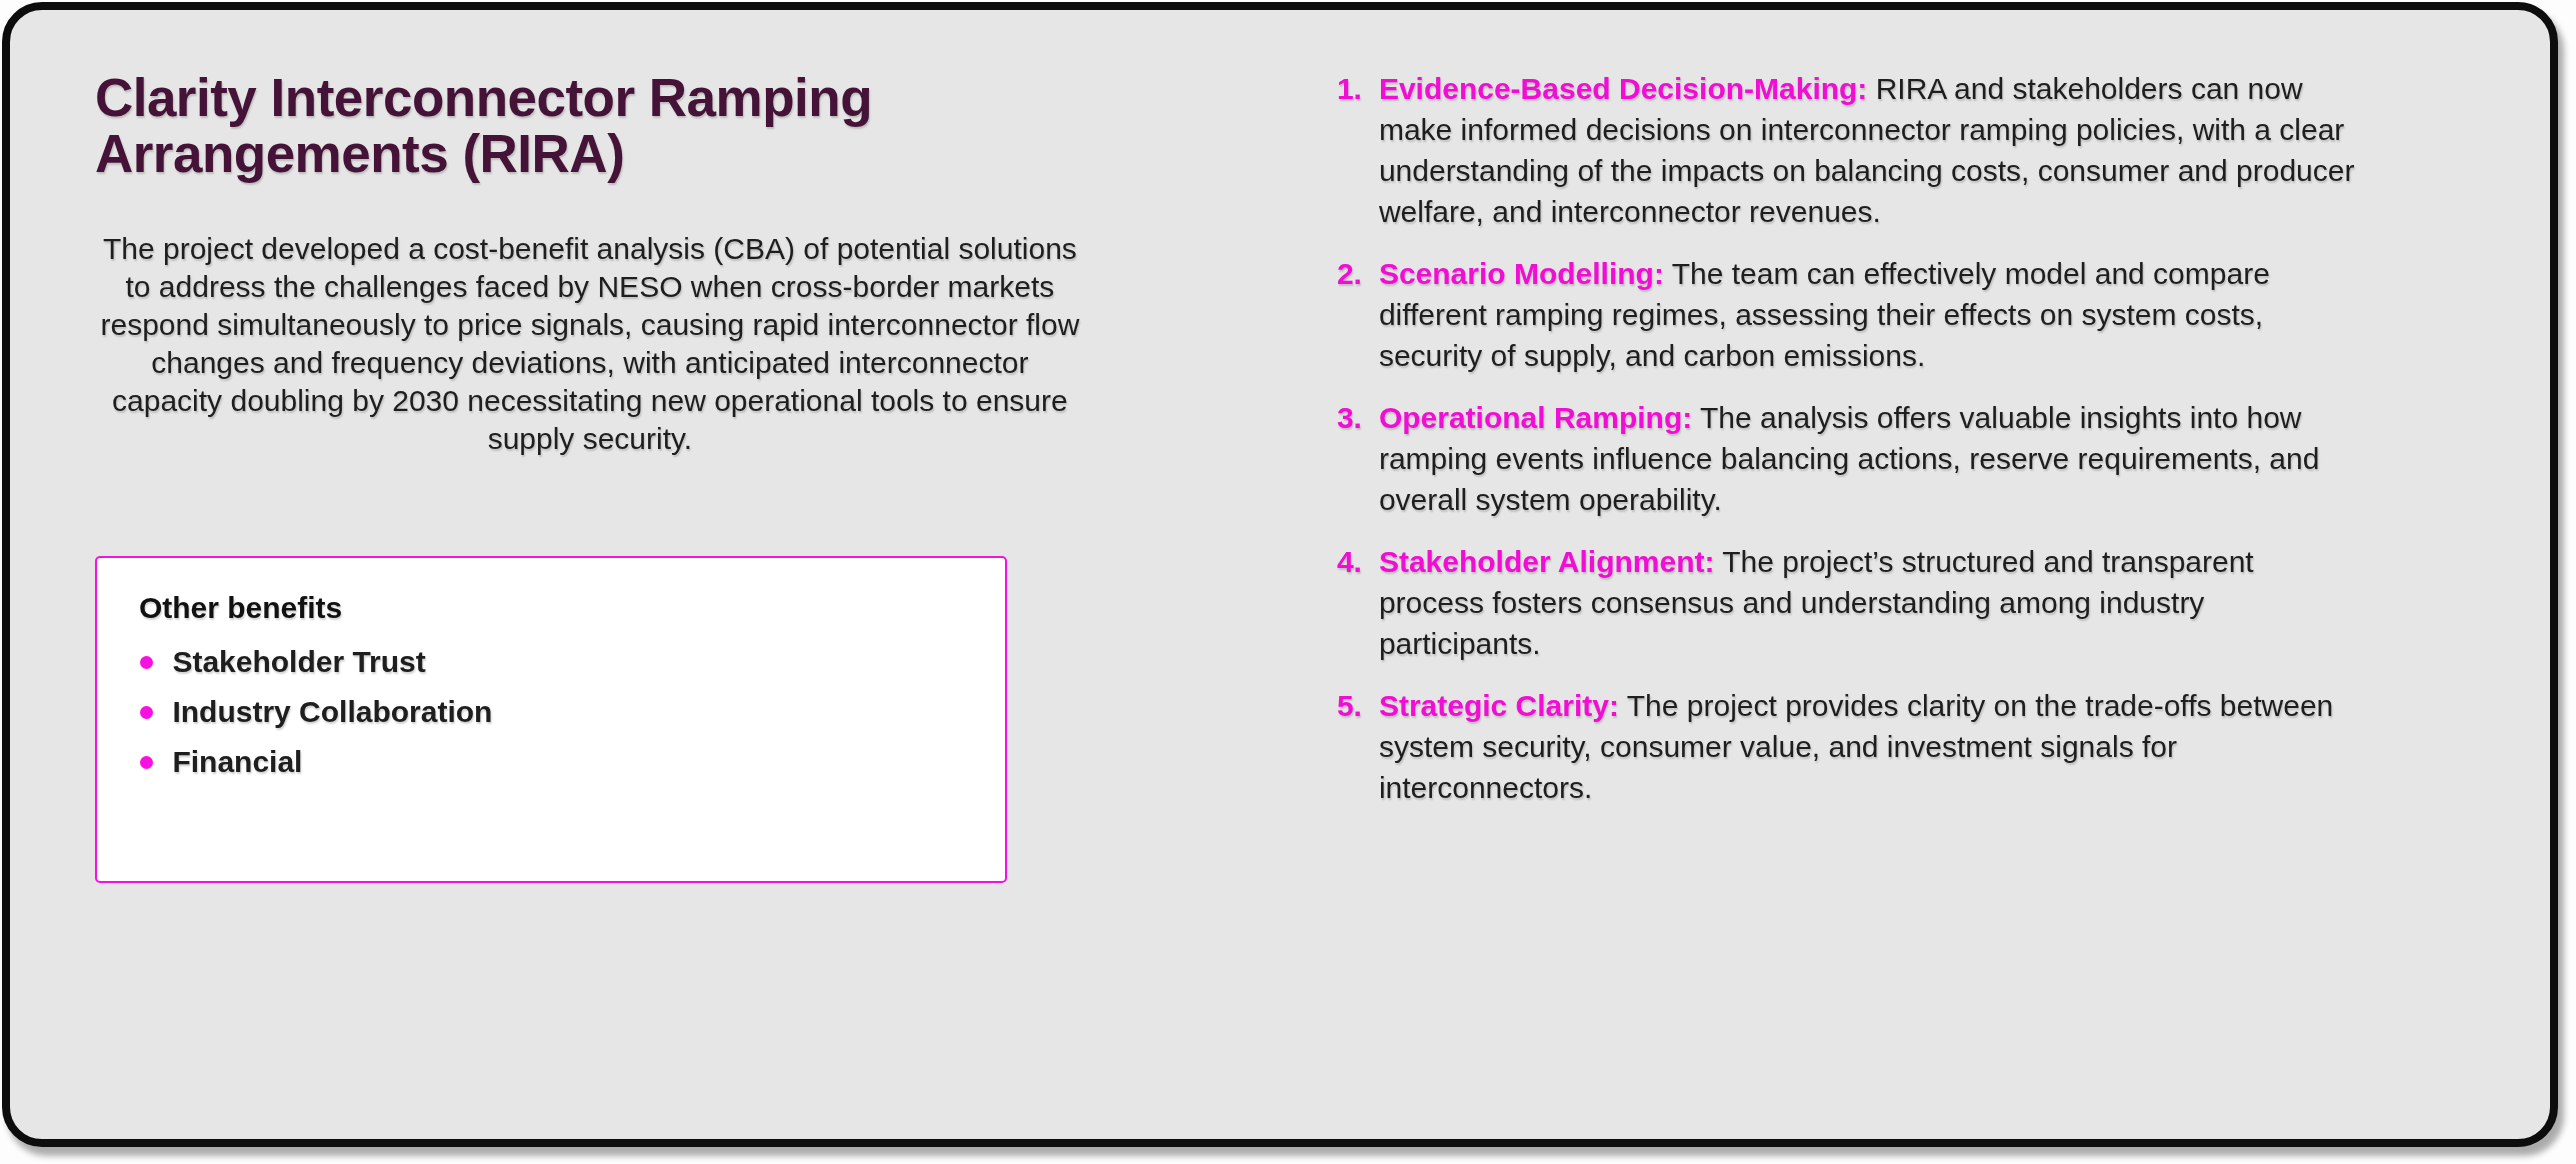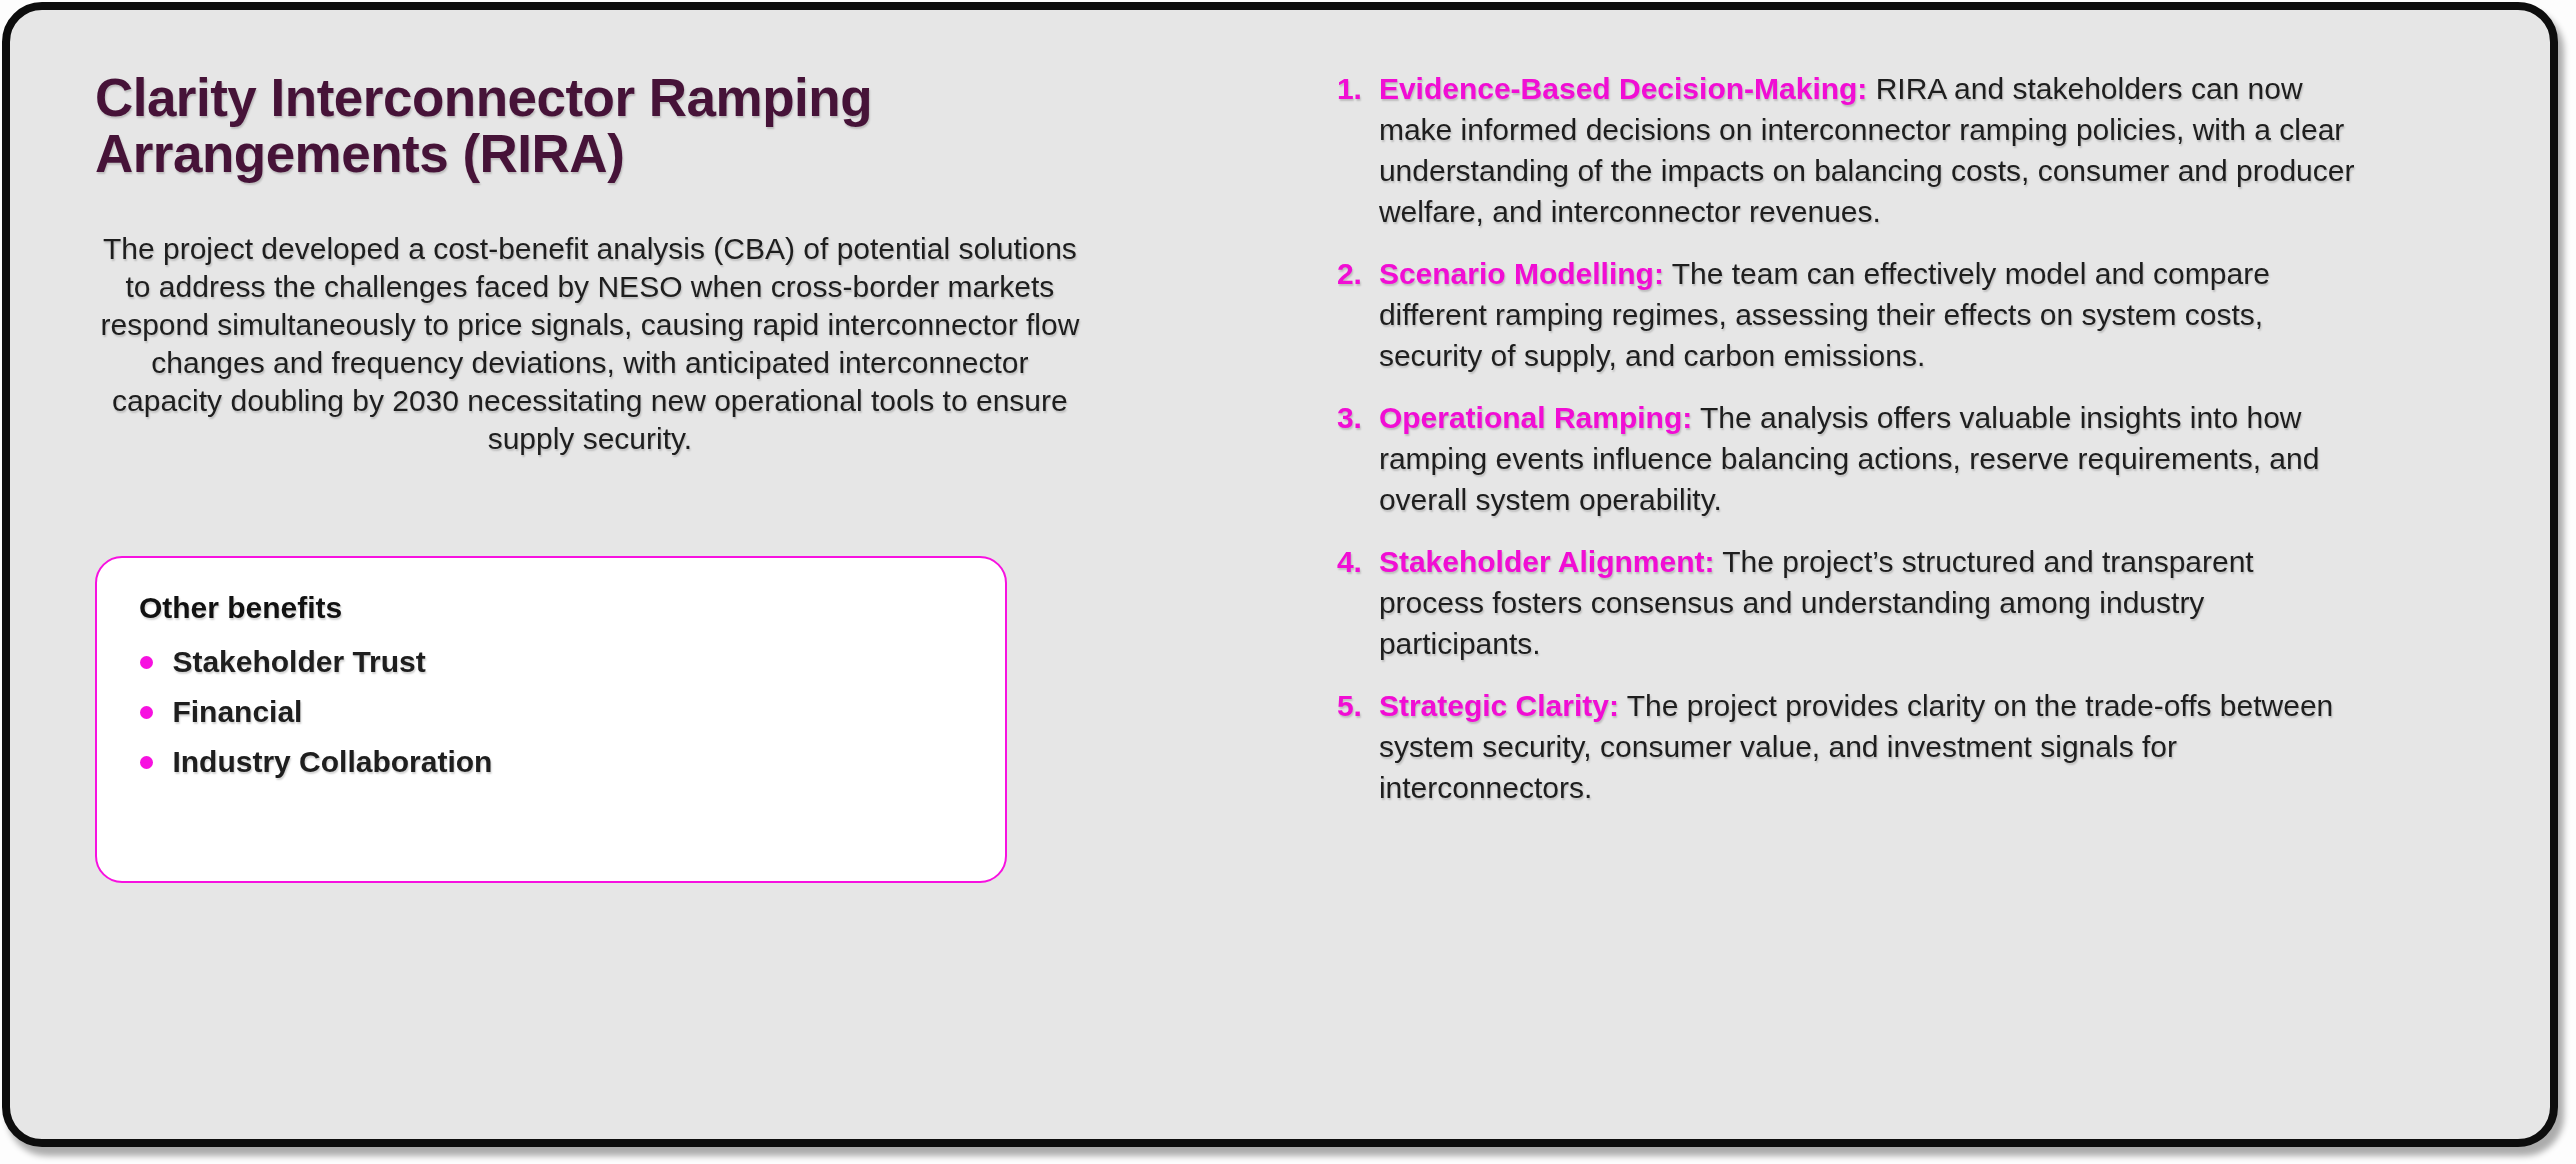--- a/index.html
+++ b/index.html
@@ -40,21 +40,21 @@
     color: #1e1e1e;
     text-shadow: 1px 1.9px 1.9px rgba(0,0,0,0.18);
     text-align: center;
   }
   .benefits-box {
     position: absolute;
     left: 85px; top: 546px;
     width: 912px; height: 327px;
     background: #ffffff;
     border: 2.9px solid #f711e0;
-    border-radius: 27px;
+    border-radius: 5px;
     padding: 31px 29px 0 42px;
   }
   .benefits-heading {
     font-size: 30px;
     line-height: 37px;
     font-weight: 700;
     color: #111111;
     text-shadow: 1px 1.9px 1.9px rgba(0,0,0,0.18);
   }
   .benefits-list {
@@ -109,25 +109,25 @@
 
   <div class="benefits-box">
     <div class="benefits-heading">Other benefits</div>
     <ul class="benefits-list">
       <li class="benefit-item">
         <span class="bullet-icon"></span>
         <span>Stakeholder Trust</span>
       </li>
       <li class="benefit-item">
         <span class="bullet-icon"></span>
-        <span>Financial</span>
+        <span>Industry Collaboration</span>
       </li>
       <li class="benefit-item">
         <span class="bullet-icon"></span>
-        <span>Industry Collaboration</span>
+        <span>Financial</span>
       </li>
     </ul>
   </div>
 
   <div class="right-col">
 
     <div class="numbered-item">
       <span class="item-number">1.</span>
       <span><span class="item-label">Evidence-Based Decision-Making:</span> <span>RIRA and stakeholders can now make informed decisions on interconnector ramping policies, with a clear understanding of the impacts on balancing costs, consumer and producer welfare, and interconnector revenues.</span></span>
     </div>

